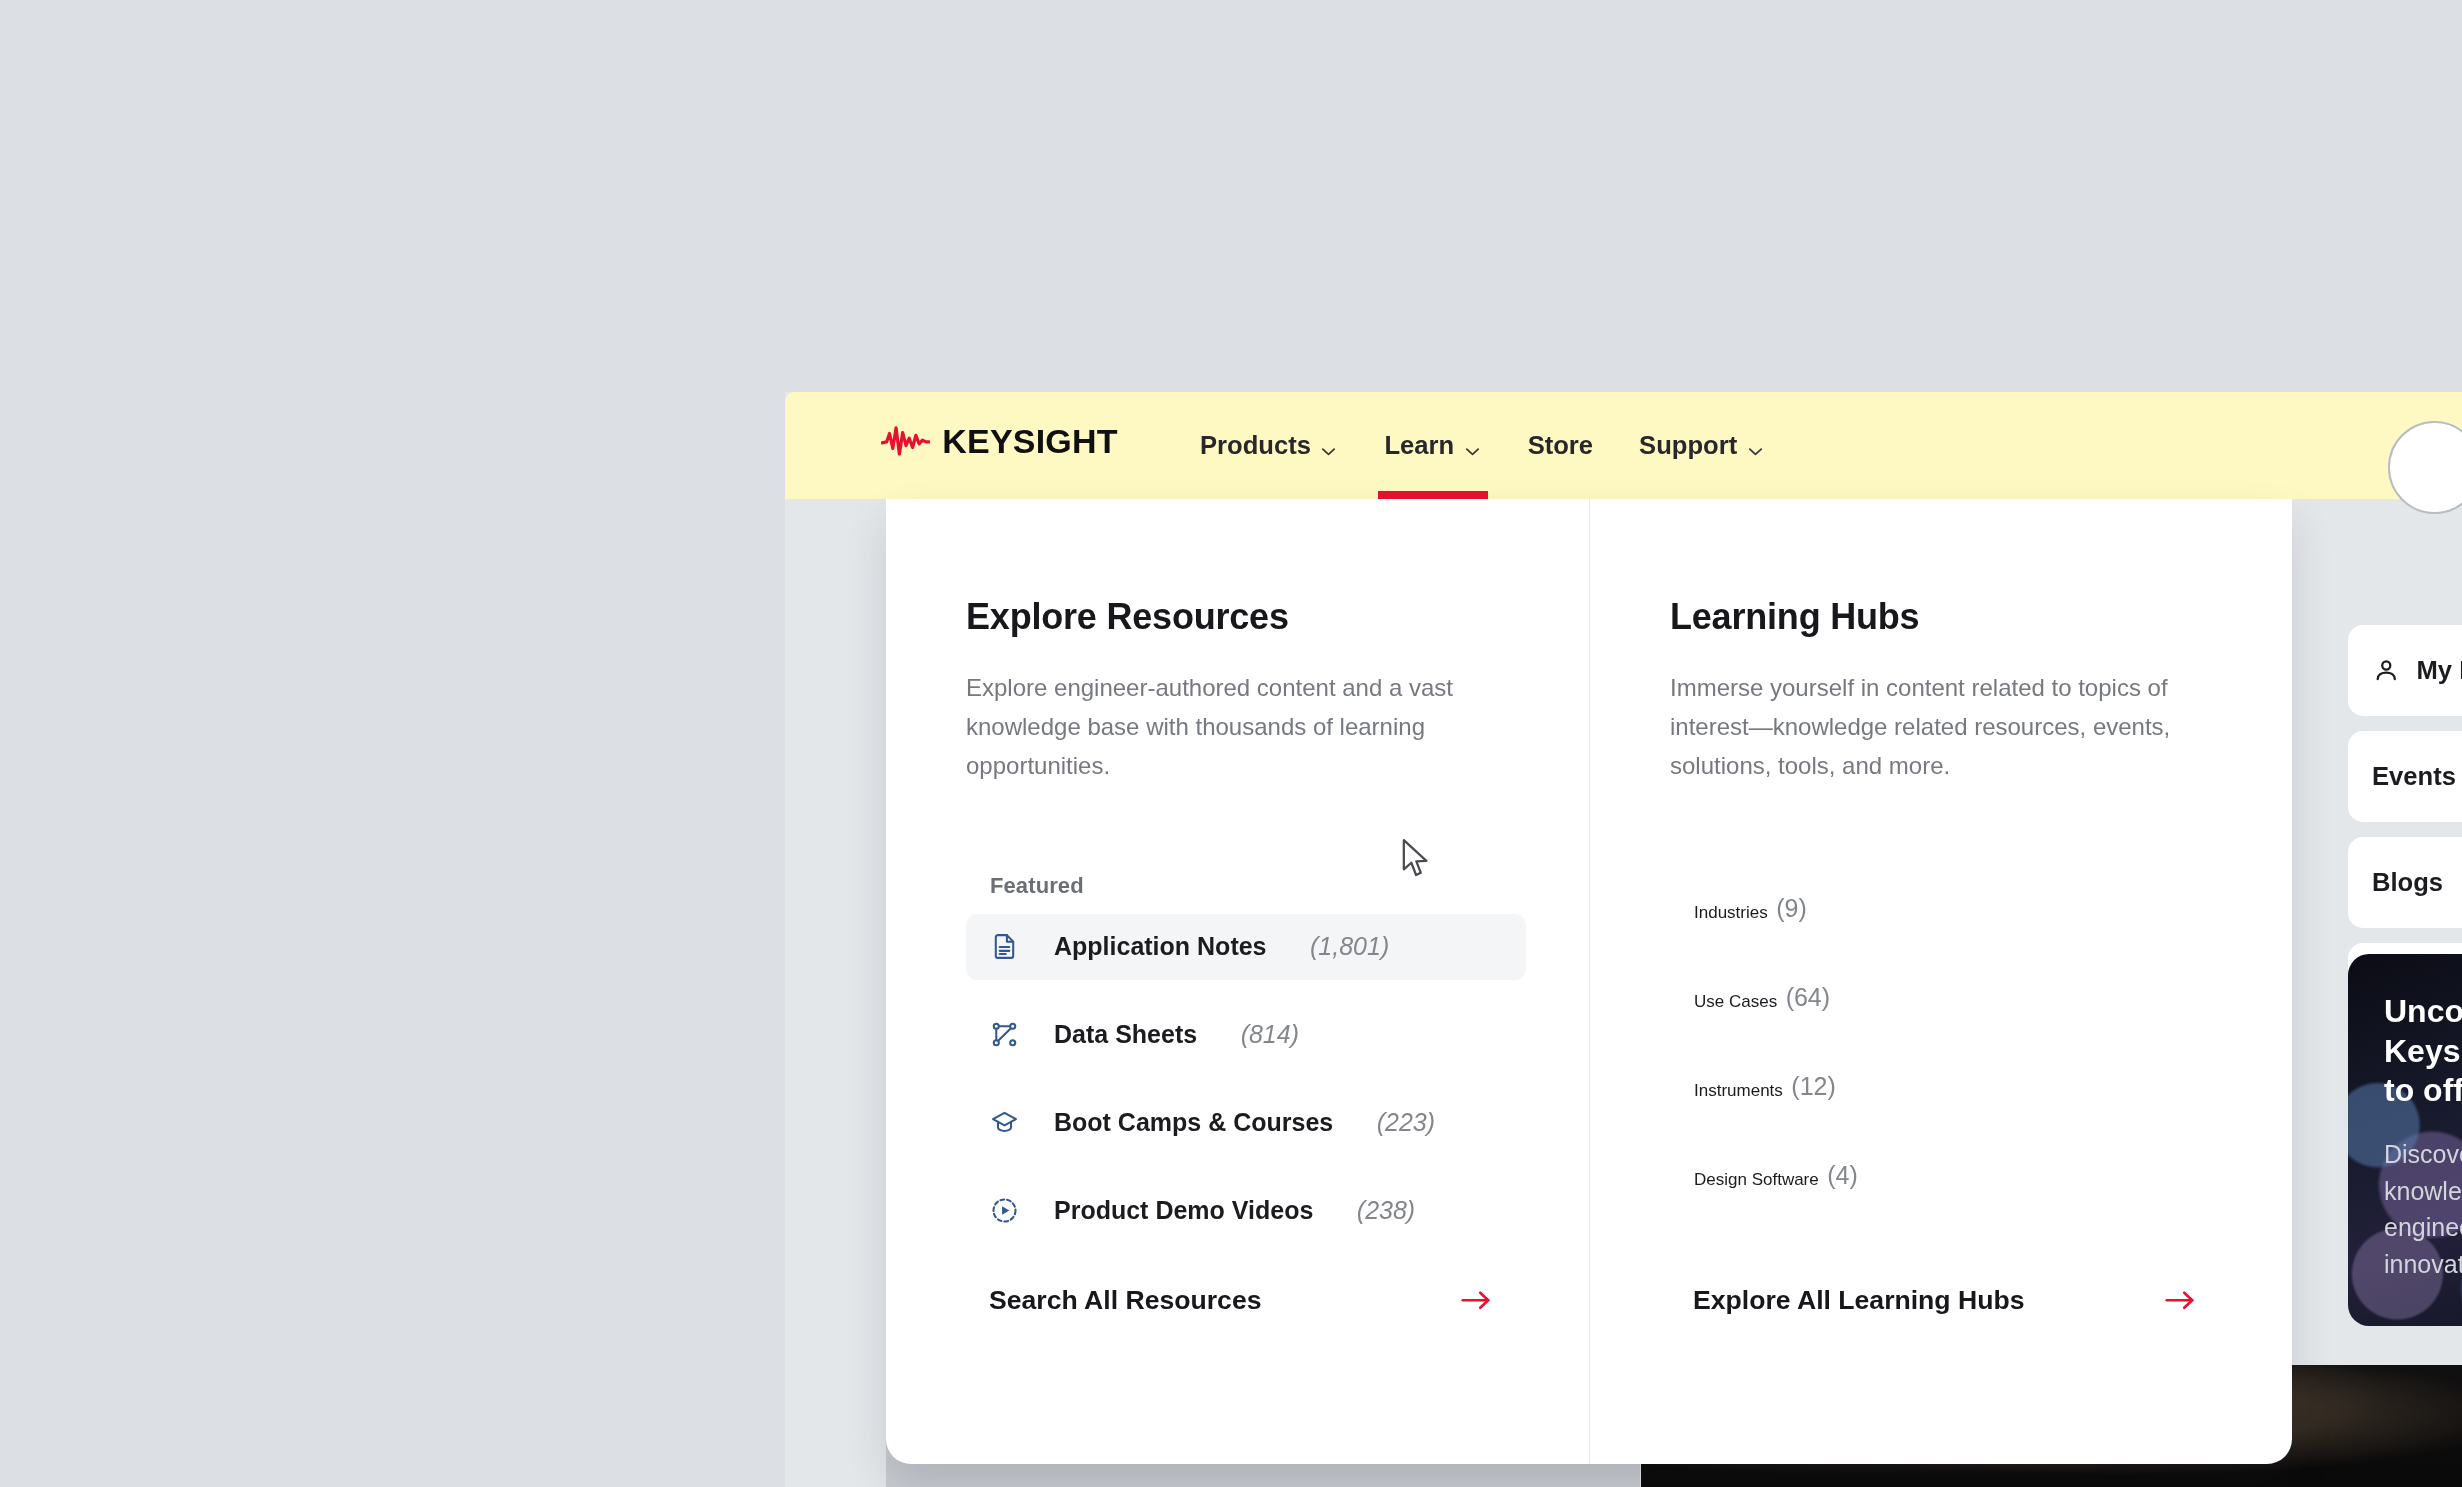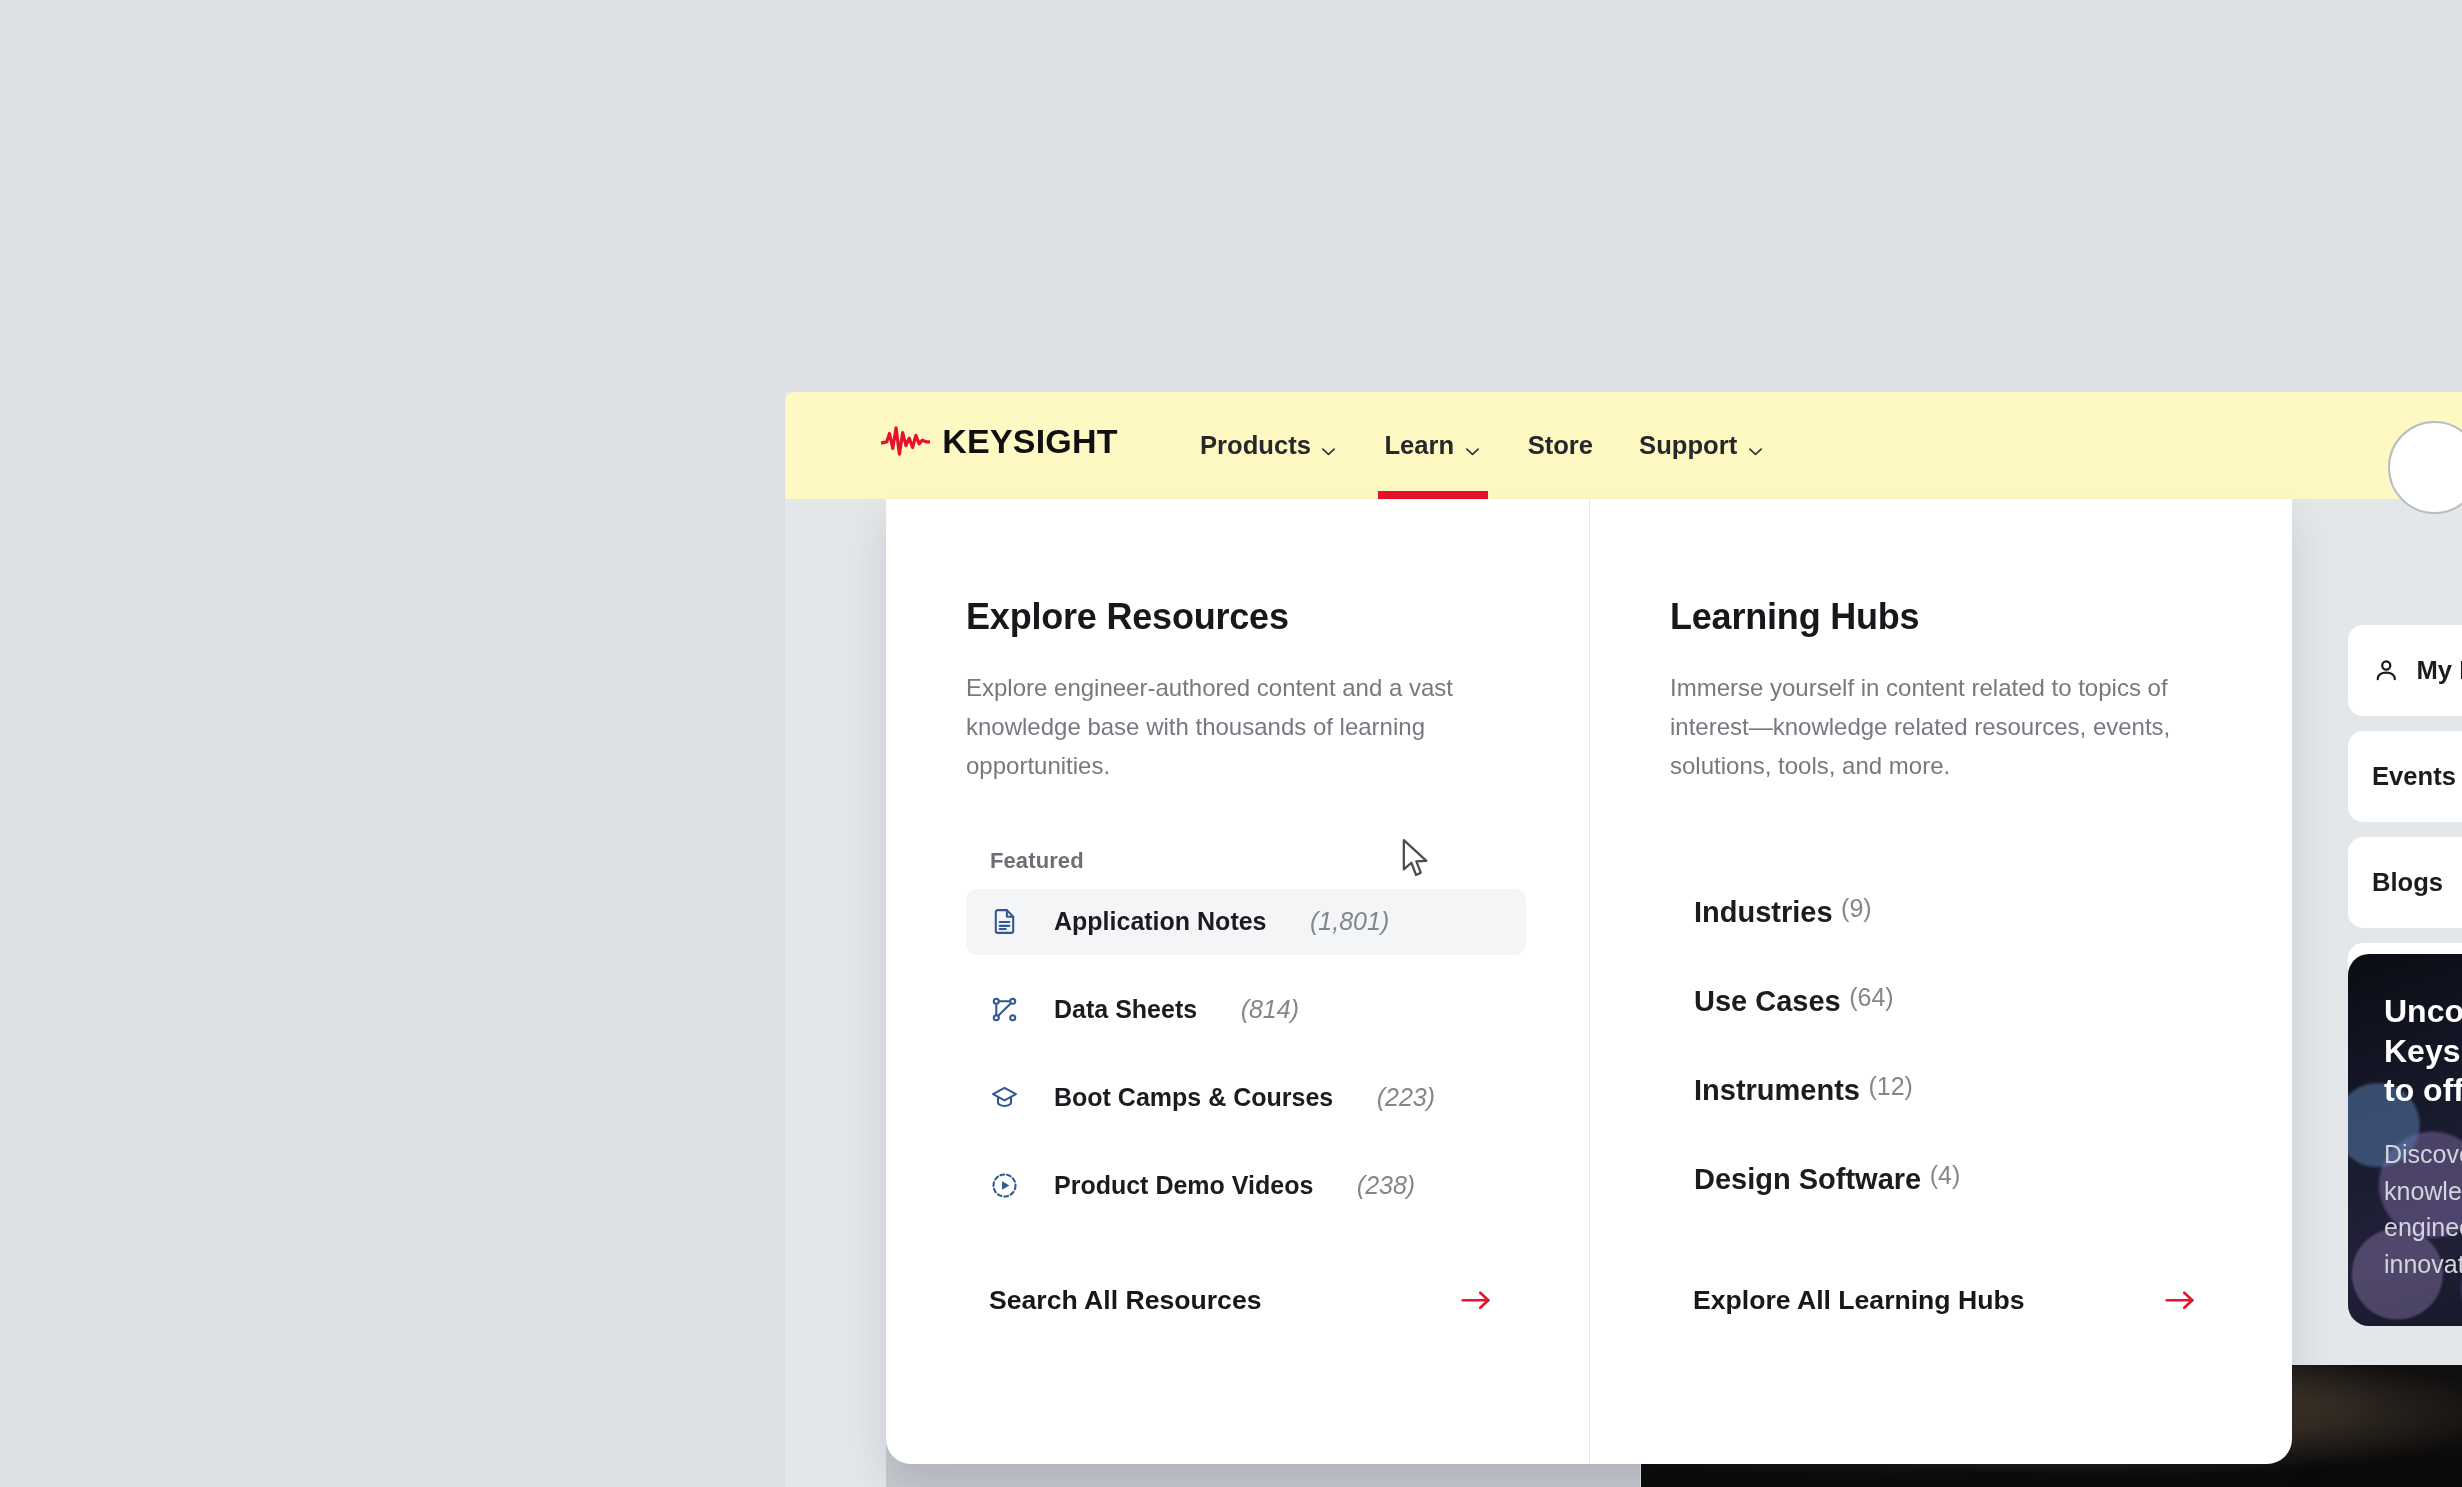--- a/index.html
+++ b/index.html
@@ -143,21 +143,21 @@
     margin-bottom: 31px;
   }
   .dd-desc {
     font-size: 24px;
     line-height: 1.62;
     color: #76797f;
     max-width: 512px;
   }
 
   .featured-label {
-    margin-top: 62px;
+    margin-top: 87px;
     margin-left: 24px;
     font-size: 22px;
     font-weight: 700;
     color: #6c6f75;
     letter-spacing: 0.1px;
   }
 
   .item-list { margin-top: 15px; }
 
   .res-item {
@@ -189,21 +189,21 @@
   
   .hub-list { margin-top: 101px; padding-left: 24px; }
   .hub-item {
     display: flex;
     align-items: center;
     height: 44px;
     margin-bottom: 45px;
     cursor: pointer;
     width: fit-content;
   }
-  .hub-label { font-size: 29px; font-weight: 700; color: #1c1c20; white-space: nowrap; margin-top: 8px; }
+  .hub-label { font-size: 17px; font-weight: 400; color: #1c1c20; white-space: nowrap; margin-top: 8px; }
   .hub-count { font-size: 25px; font-weight: 400; color: #83868c; margin-left: 8.5px; }
 
   .dd-cta {
     position: absolute;
     bottom: 148px;
     left: 103px;
     width: 503px;
     display: flex;
     align-items: center;
     justify-content: space-between;

